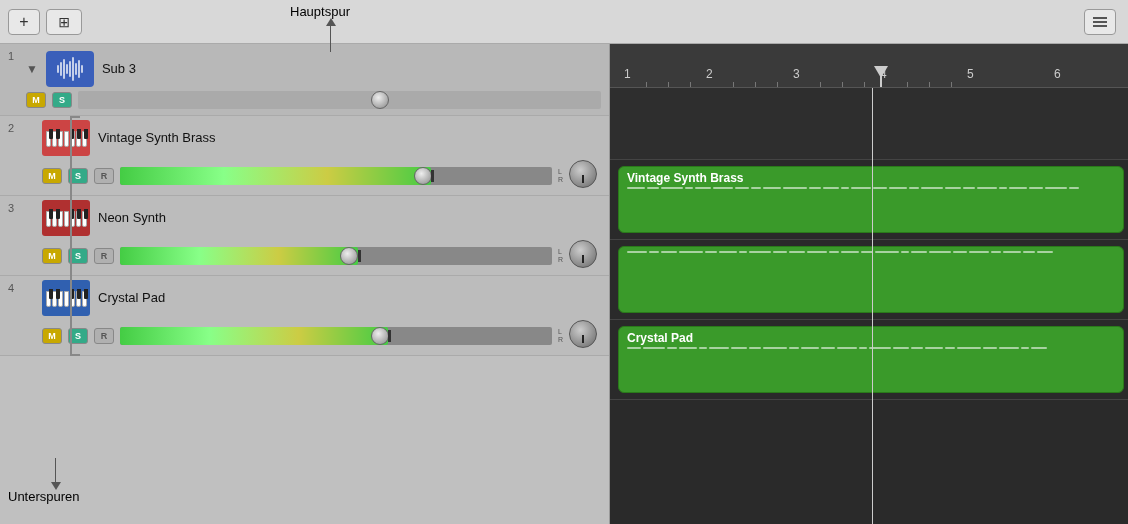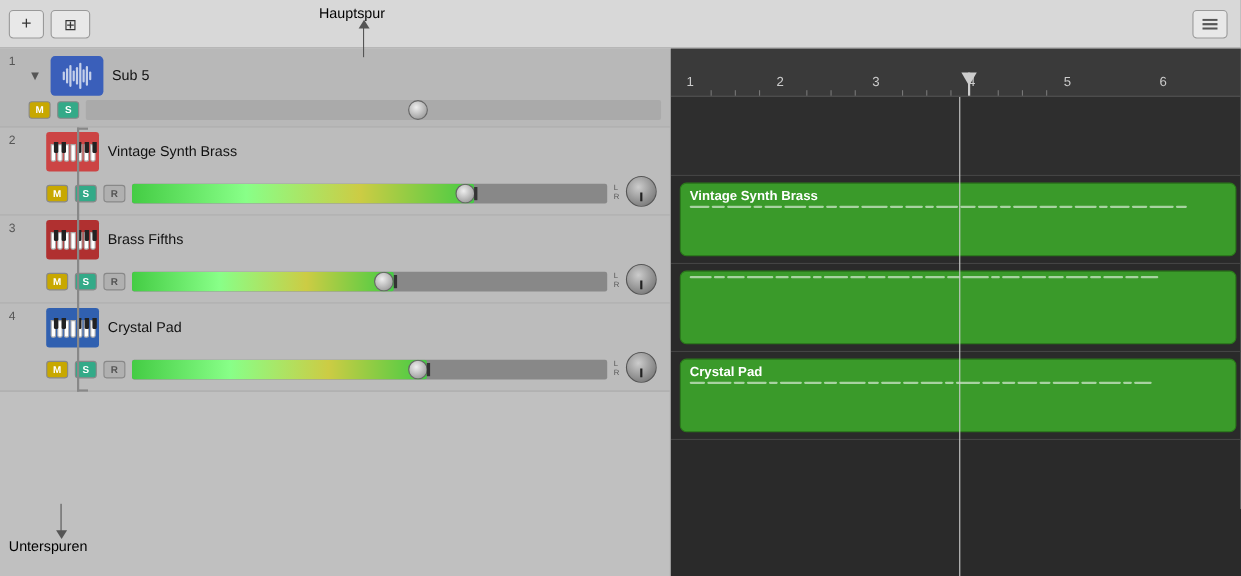--- a/index.html
+++ b/index.html
@@ -550,21 +550,21 @@
                 <div class="wline" style="height:14px;"></div>
                 <div class="wline" style="height:20px;"></div>
                 <div class="wline" style="height:10px;"></div>
                 <div class="wline" style="height:16px;"></div>
                 <div class="wline" style="height:24px;"></div>
                 <div class="wline" style="height:12px;"></div>
                 <div class="wline" style="height:18px;"></div>
                 <div class="wline" style="height:8px;"></div>
               </div>
             </div>
-            <span class="track-name">Sub 5</span>
+            <span class="track-name">Sub 3</span>
           </div>
           <div class="track-bottom">
             <div class="btn-m">M</div>
             <div class="btn-s">S</div>
 
             <div class="volume-slider-container" style="background:#aaa;">
               <div style="height:100%; background: linear-gradient(to right, #777, #999); width:0%;"></div>
               <div class="volume-thumb" style="left:56%;"></div>
             </div>
           </div>
@@ -653,21 +653,21 @@
                     <div class="key-white"></div>
                     <div class="key-white"></div>
                     <div class="key-white"></div>
                     <div class="key-white"></div>
                     <div class="key-white"></div>
                     <div class="key-white"></div>
                     <div class="key-white"></div>
                   </div>
                 </div>
               </div>
-              <span class="track-name">Brass Fifths</span>
+              <span class="track-name">Neon Synth</span>
             </div>
             <div class="track-bottom">
               <div class="btn-m">M</div>
               <div class="btn-s">S</div>
               <div class="btn-r">R</div>
               <div class="volume-slider-container">
                 <div class="volume-fill" style="width:55%;"></div>
                 <div class="volume-thumb" style="left:51%;"></div>
                 <div class="volume-marker" style="left:55%;"></div>
               </div>

